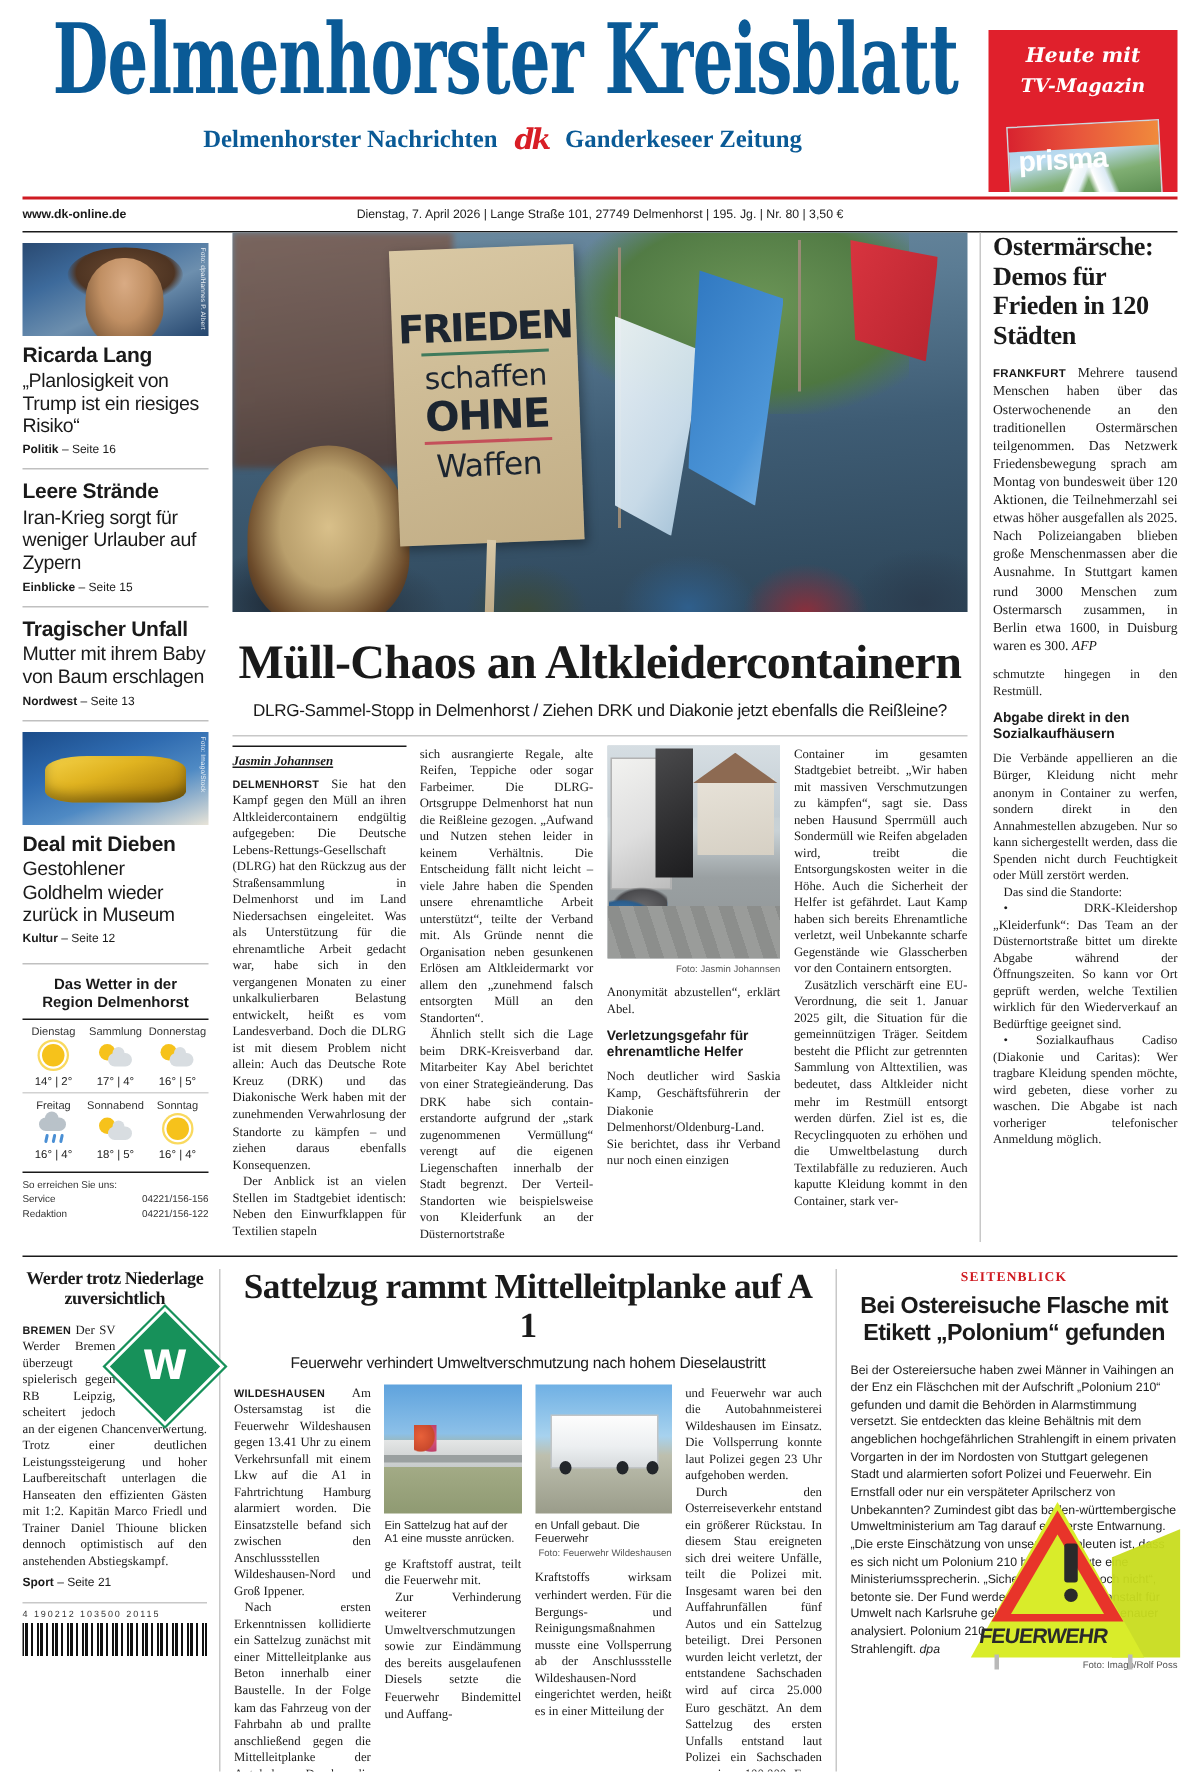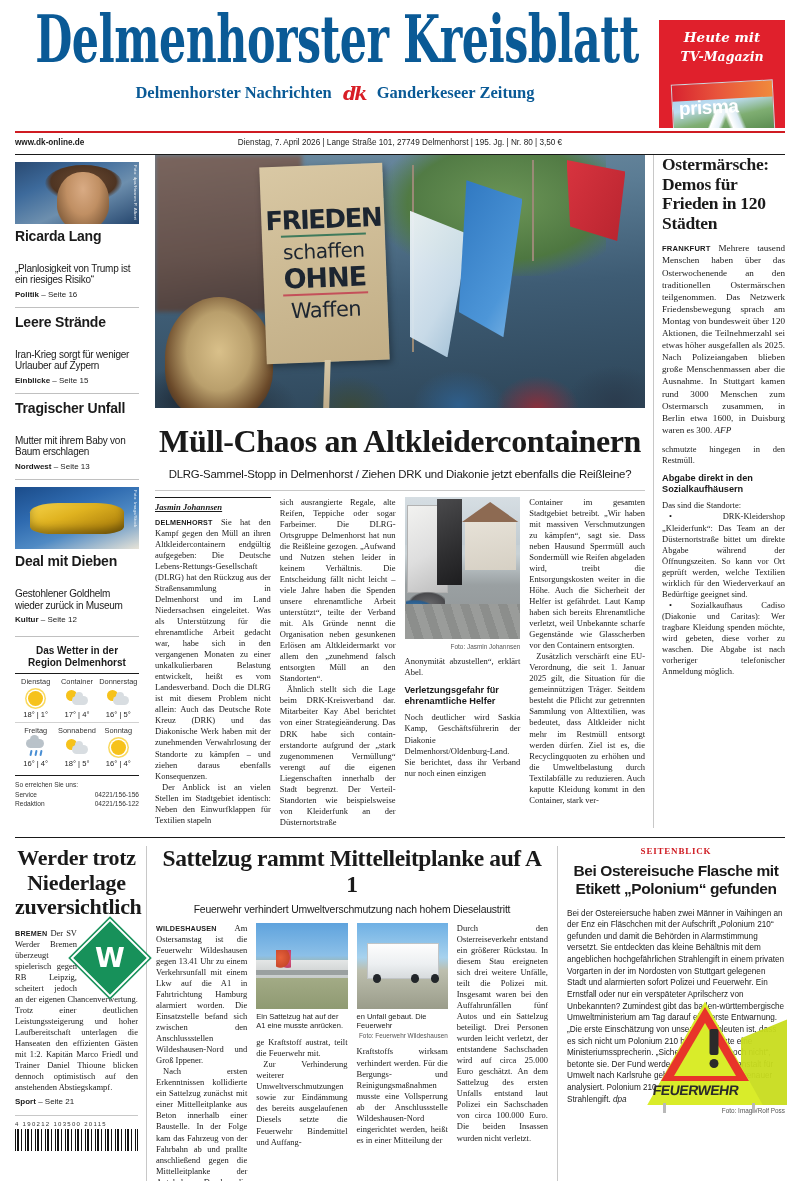--- a/index.html
+++ b/index.html
@@ -123,22 +123,22 @@
   }
   .credit-v {
     position:absolute; right:1px; top:3px; writing-mode: vertical-rl;
     font-size: 4.4px; color: #fff; opacity: .88; letter-spacing: .1px;
   }
   .teaser-kicker {
     font-family: "Liberation Sans", sans-serif; font-weight: bold;
     font-size: 14px; line-height: 1.12; letter-spacing: -0.2px;
   }
   .teaser-text {
-    font-family: "Liberation Sans", sans-serif; font-size: 10px;
-    line-height: 1.17; letter-spacing: -0.25px; margin-top: 18px;
+    font-family: "Liberation Sans", sans-serif; font-size: 13px;
+    line-height: 1.17; letter-spacing: -0.25px; margin-top: 1px;
   }
   .teaser-ref {
     font-size: 8px; margin-top: 4px;
   }
   .teaser-ref b { font-weight: bold; }
   .teaser-ref span { font-weight: normal; }
 
   
   .weather { border-top: 1px solid #c0c0c0; padding-top: 8px; margin-top: 4px; }
   .weather-h {
@@ -297,21 +297,21 @@
   }
   .credit { font-size: 6.4px; color: #555; text-align: right; display:block; margin-top:1px; }
 
   
   .bottom { display: flex; border-top: 1.4px solid #1a1a1a; margin-top: 9px; padding-top: 8px; }
   .b-left { width: 132px; flex:none; padding-right: 8px; border-right: 1px solid #c8c8c8; }
   .b-mid  { flex: 1; padding: 0 9px; }
   .b-right{ width: 228px; flex:none; padding-left: 9px; border-left: 1px solid #c8c8c8; }
 
   .b-left-head {
-    font-family:"Liberation Serif", serif; font-size: 22px; line-height:1.12;
+    font-family:"Liberation Serif", serif; font-size: 12px; line-height:1.12;
     text-align:center; letter-spacing:-.3px; padding-bottom:8px;
   }
   .werder-logo {
     float: right; width: 56px; height: 56px; margin: 2px 0 2px 5px; position: relative;
   }
   .werder-logo .dia {
     position:absolute; inset:0; background:#17915a; transform: rotate(45deg);
     border: 2px solid #fff; box-shadow: 0 0 0 1.5px #17915a;
   }
   .werder-logo .w {
@@ -486,24 +486,24 @@
         <div class="weather-h">
           <div>Das Wetter in der</div>
           <div>Region Delmenhorst</div>
         </div>
         <div class="wrow">
           <div class="wcell">
             <div class="wday">Dienstag</div>
             <div class="wicon">
                 <div class="sun"></div>
               </div>
-            <div class="wtemp">18° | 1°</div>
+            <div class="wtemp">14° | 2°</div>
           </div>
           <div class="wcell">
-            <div class="wday">Container</div>
+            <div class="wday">Sammlung</div>
             <div class="wicon">
                 <div class="cloudsun">
                   <div class="s"></div>
                   <div class="c"></div>
                 </div>
               </div>
             <div class="wtemp">17° | 4°</div>
           </div>
           <div class="wcell">
             <div class="wday">Donnerstag</div>
@@ -639,20 +639,21 @@
         <p><span class="loc">FRANKFURT</span>
         <span>Mehrere tausend Menschen haben über das Osterwochenende an den traditionellen Ostermärschen teilgenommen. Das Netzwerk Friedensbewegung sprach am Montag von bundesweit über 120 Aktionen, die Teilnehmerzahl sei etwas höher ausgefallen als 2025. Nach Polizeiangaben blieben große Menschenmassen aber die Ausnahme. In Stuttgart kamen rund 3000 Menschen zum Ostermarsch zusammen, in Berlin etwa 1600, in Duisburg waren es 300.</span>
         <span class="sig">AFP</span></p>
       </div>
 
       <div class="bodytext" style="margin-top:8px">
         <p>schmutzte hingegen in den Restmüll.</p>
       </div>
       <div class="subhead">Abgabe direkt in den Sozialkaufhäusern</div>
       <div class="bodytext">
+        <p>Die Verbände appellieren an die Bürger, Kleidung nicht mehr anonym in Container zu werfen, sondern direkt in den Annahmestellen abzugeben. Nur so kann sichergestellt werden, dass die Spenden nicht durch Feuchtigkeit oder Müll zerstört werden.</p>
         <p>Das sind die Standorte:</p>
         <p>• DRK-Kleidershop „Kleiderfunk“: Das Team an der Düsternortstraße bittet um direkte Abgabe während der Öffnungszeiten. So kann vor Ort geprüft werden, welche Textilien wirklich für den Wiederverkauf an Bedürftige geeignet sind.</p>
         <p>• Sozialkaufhaus Cadiso (Diakonie und Caritas): Wer tragbare Kleidung spenden möchte, wird gebeten, diese vorher zu waschen. Die Abgabe ist nach vorheriger telefonischer Anmeldung möglich.</p>
       </div>
     </div>
   </div>
 
   <div class="bottom">
 
     <div class="b-left">
@@ -704,20 +705,21 @@
           <div class="caption">
             <span>en Unfall gebaut. Die Feuerwehr</span>
             <span class="credit">Foto: Feuerwehr Wildeshausen</span>
           </div>
           <div class="bodytext" style="margin-top:6px">
             <p>Kraftstoffs wirksam verhindert werden. Für die Bergungs- und Reinigungsmaßnahmen musste eine Vollsperrung ab der Anschlussstelle Wildeshausen-Nord eingerichtet werden, heißt es in einer Mitteilung der</p>
           </div>
         </div>
         <div class="c3">
           <div class="bodytext">
+            <p>und Feuerwehr war auch die Autobahnmeisterei Wildeshausen im Einsatz. Die Vollsperrung konnte laut Polizei gegen 23 Uhr aufgehoben werden.</p>
             <p>Durch den Osterreiseverkehr entstand ein größerer Rückstau. In diesem Stau ereigneten sich drei weitere Unfälle, teilt die Polizei mit. Insgesamt waren bei den Auffahrunfällen fünf Autos und ein Sattelzug beteiligt. Drei Personen wurden leicht verletzt, der entstandene Sachschaden wird auf circa 25.000 Euro geschätzt. An dem Sattelzug des ersten Unfalls entstand laut Polizei ein Sachschaden von circa 100.000 Euro. Die beiden Insassen wurden nicht verletzt.</p>
 
           </div>
         </div>
       </div>
     </div>
 
     <div class="b-right">
       <div class="seitenblick">SEITENBLICK</div>
       <h2 class="sb-head">Bei Ostereisuche Flasche mit Etikett „Polonium“ gefunden</h2>

